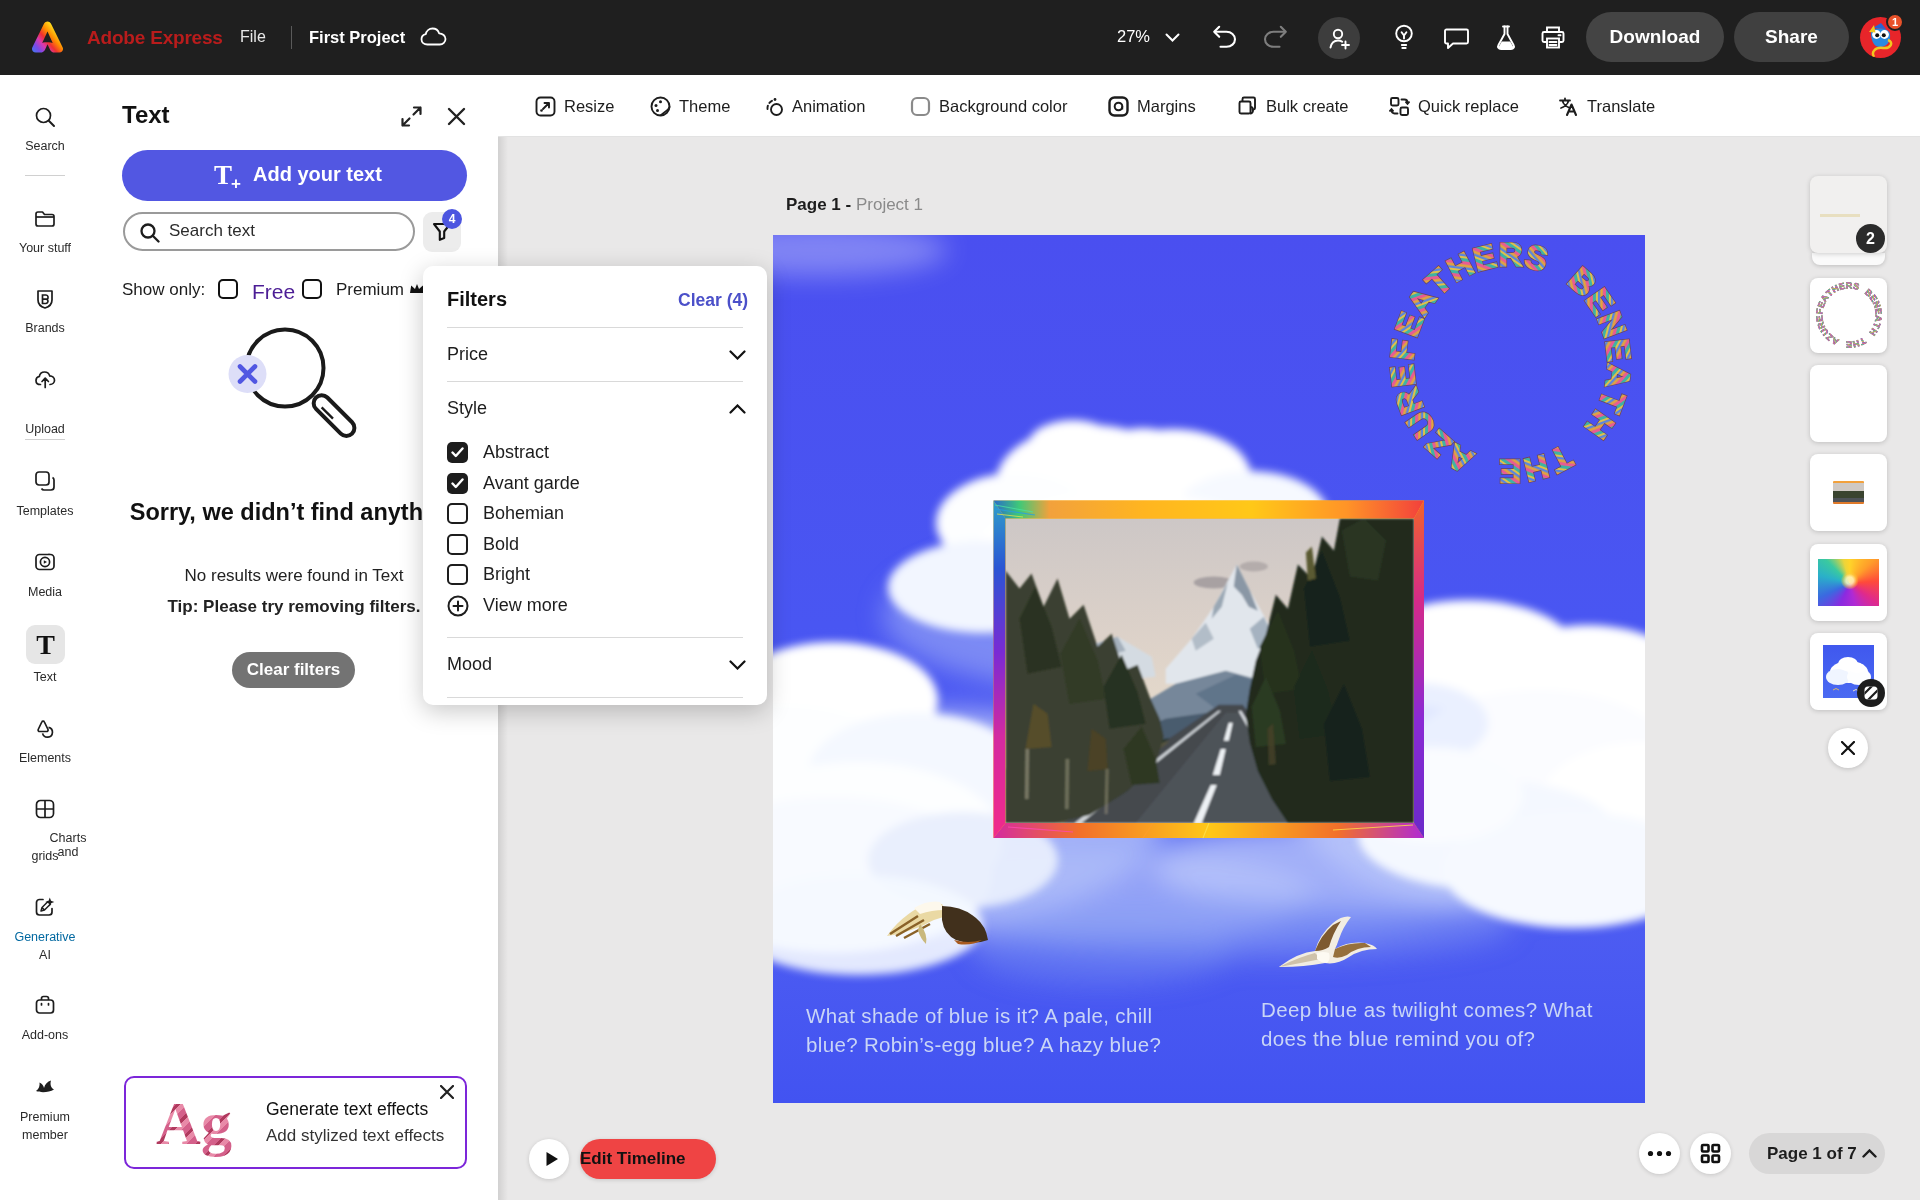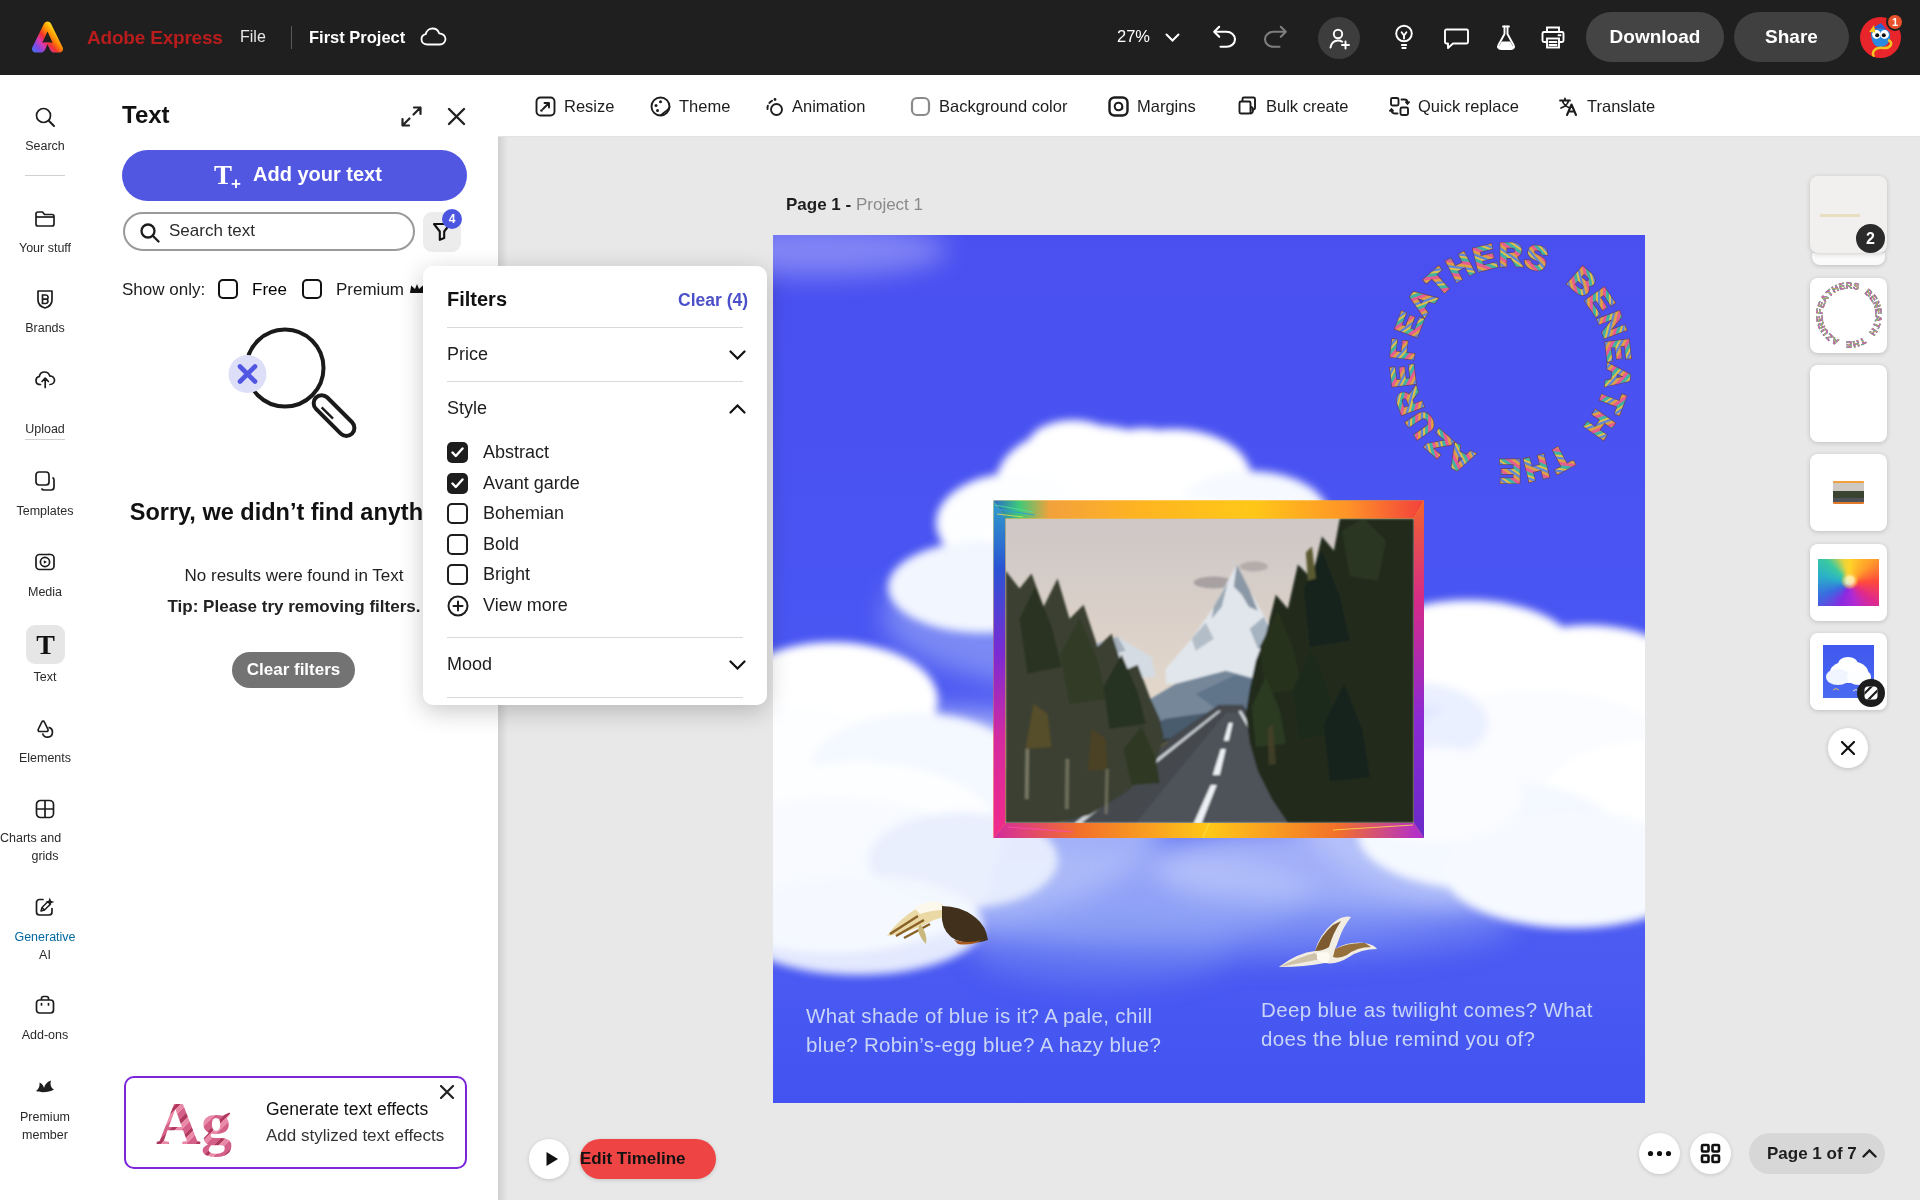--- a/index.html
+++ b/index.html
@@ -179,21 +179,21 @@
     <div class="abs" style="left:0;top:670px;width:90px;text-align:center;font-size:12.5px;color:#2a2a2a;">Text</div>
     <svg class="abs" style="left:34px;top:718px" width="22" height="22" viewBox="0 0 22 22">
       <path d="M7.2 13.5 L10.8 6 A1.4 1.4 0 0 1 13.4 6 L17 13.5 A1.5 1.5 0 0 1 15.5 15.5 H8.7 A1.5 1.5 0 0 1 7.2 13.5 Z" fill="none" stroke="#1d1d1d" stroke-width="1.7" transform="translate(-3,-2)"></path>
       <path d="M14.5 9.3 A5 5 0 1 1 8.6 15.4" fill="none" stroke="#1d1d1d" stroke-width="1.7"></path>
     </svg>
     <div class="abs" style="left:0;top:751px;width:90px;text-align:center;font-size:12.5px;color:#2a2a2a;">Elements</div>
     <svg class="abs" style="left:34px;top:798px" width="22" height="22" viewBox="0 0 22 22">
       <rect x="2.5" y="2.5" width="17" height="17" rx="4" fill="none" stroke="#1d1d1d" stroke-width="1.7"></rect>
       <path d="M11 2.5 V19.5 M2.5 11 H19.5" stroke="#1d1d1d" stroke-width="1.7"></path>
     </svg>
-    <div class="abs" style="left:0;top:831px;width:90px;text-align:left;font-size:12.5px;color:#2a2a2a;">Charts and</div>
+    <div class="abs" style="left:0;top:831px;width:90px;text-align:center;font-size:12.5px;color:#2a2a2a;padding-left:46px;">Charts and</div>
     <div class="abs" style="left:0;top:849px;width:90px;text-align:center;font-size:12.5px;color:#2a2a2a;">grids</div>
     <svg class="abs" style="left:34px;top:896px" width="22" height="22" viewBox="0 0 22 22">
       <path d="M9 3.5 H5.5 A3 3 0 0 0 2.5 6.5 V16 A3 3 0 0 0 5.5 19 H15 A3 3 0 0 0 18 16 V12.5" fill="none" stroke="#1d1d1d" stroke-width="1.7" stroke-linecap="round"></path>
       <path d="M15.8 1.5 L17 4.8 L20.3 6 L17 7.2 L15.8 10.5 L14.6 7.2 L11.3 6 L14.6 4.8 Z" fill="#1d1d1d"></path>
       <path d="M7 15 L8 11.5 L14 5.5 L16.5 8 L10.5 14 Z M8 11.5 L10.5 14" fill="none" stroke="#1d1d1d" stroke-width="1.5" stroke-linejoin="round"></path>
     </svg>
     <div class="abs" style="left:0;top:930px;width:90px;text-align:center;font-size:12.5px;color:#0369a1;">Generative</div>
     <div class="abs" style="left:0;top:948px;width:90px;text-align:center;font-size:12.5px;color:#2a2a2a;">AI</div>
     <svg class="abs" style="left:34px;top:994px" width="22" height="22" viewBox="0 0 22 22">
       <rect x="2.5" y="6" width="17" height="13" rx="3" fill="none" stroke="#1d1d1d" stroke-width="1.7"></rect>
@@ -231,21 +231,21 @@
 </svg>
 <div class="abs" style="left:169px;top:221px;color:#2c2c2c;font-size:17px;">Search text</div>
 <div class="abs" style="left:423px;top:212px;width:38px;height:40px;border-radius:9px;background:#ececec;"></div>
 <svg class="abs" style="left:431px;top:221px" width="22" height="22" viewBox="0 0 22 22" fill="none" stroke="#111" stroke-width="2.1" stroke-linejoin="round">
   <path d="M3 3 H19 L13.2 10.5 V17 L8.8 18.8 V10.5 Z"></path>
 </svg>
 <div class="abs" style="left:442px;top:209px;width:20px;height:20px;border-radius:50%;background:#4c55e0;color:#fff;font-size:12px;font-weight:bold;text-align:center;line-height:20px;">4</div>
 
 <div class="abs" style="left:122px;top:280px;color:#1d1d1d;font-size:17px;">Show only:</div>
 <div class="abs" style="left:218px;top:279px;width:20px;height:20px;border:2.4px solid #111;border-radius:5px;background:#fff;"></div>
-<div class="abs" style="left:252px;top:280px;color:#000000;font-size:17px;">Free</div>
+<div class="abs" style="left:252px;top:280px;color:#4c1d95;font-size:21px;">Free</div>
 <div class="abs" style="left:302px;top:279px;width:20px;height:20px;border:2.4px solid #111;border-radius:5px;background:#fff;"></div>
 <div class="abs" style="left:336px;top:280px;color:#1d1d1d;font-size:17px;">Premium</div>
 <svg class="abs" style="left:409px;top:281px" width="16" height="16" viewBox="0 0 16 16" fill="#111">
   <path d="M1 12 L2.2 4.5 L6 8 L8 3 L10 8 L13.8 4.5 L15 12 Z"></path>
 </svg>
 
 <svg class="abs" style="left:225px;top:308px" width="145" height="155" viewBox="0 0 145 155">
   <g fill="none" stroke="#1a1a1a" stroke-width="4">
     <circle cx="60" cy="60" r="38.5"></circle>
     <g transform="translate(91,89.5) rotate(-45)">

